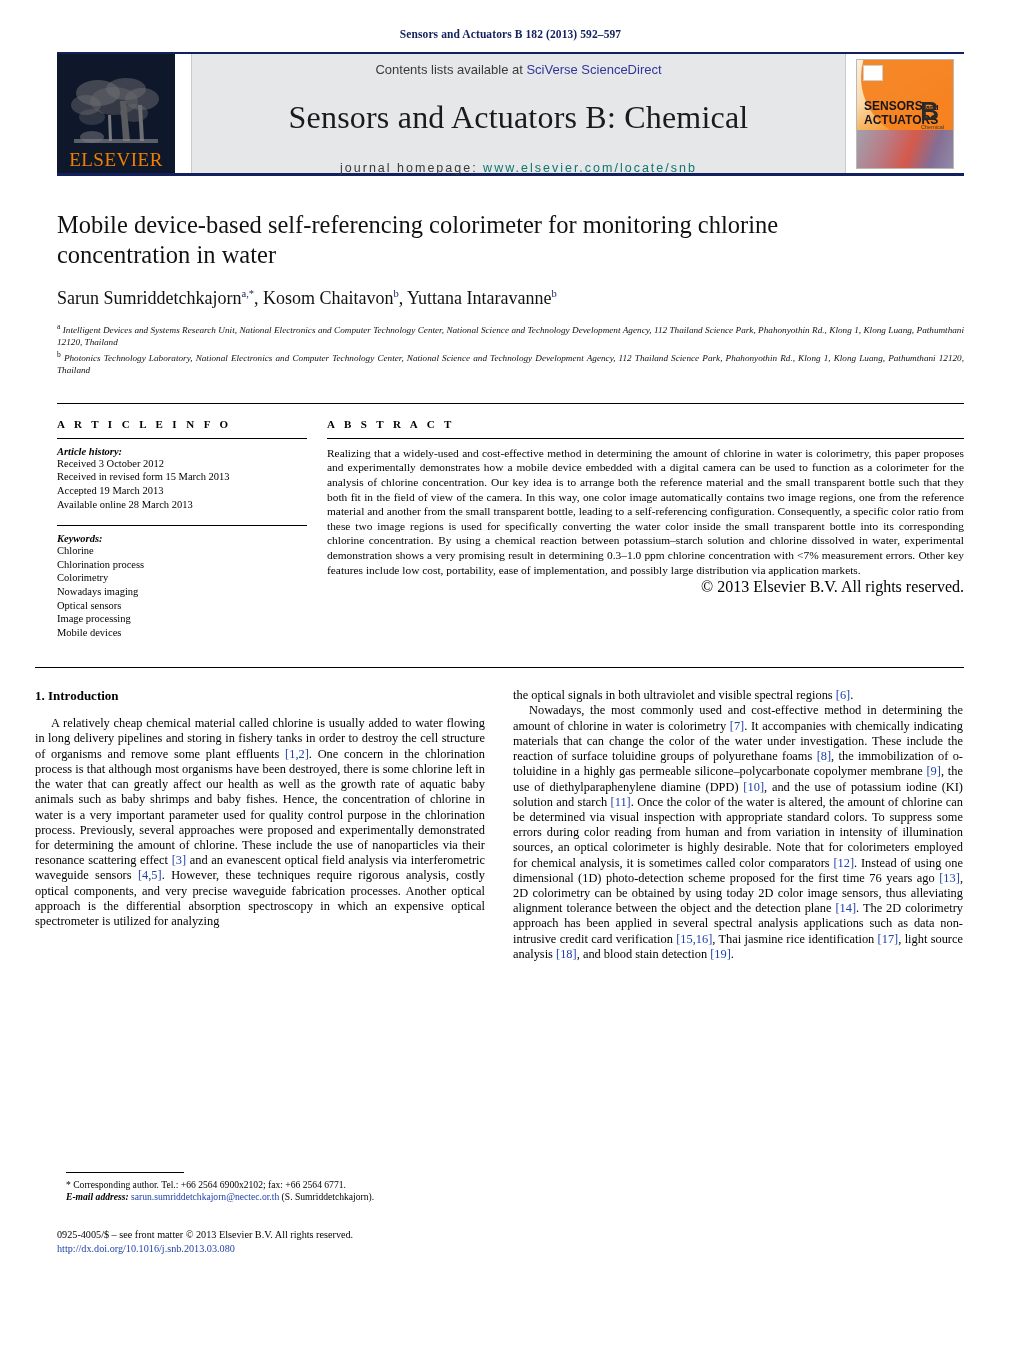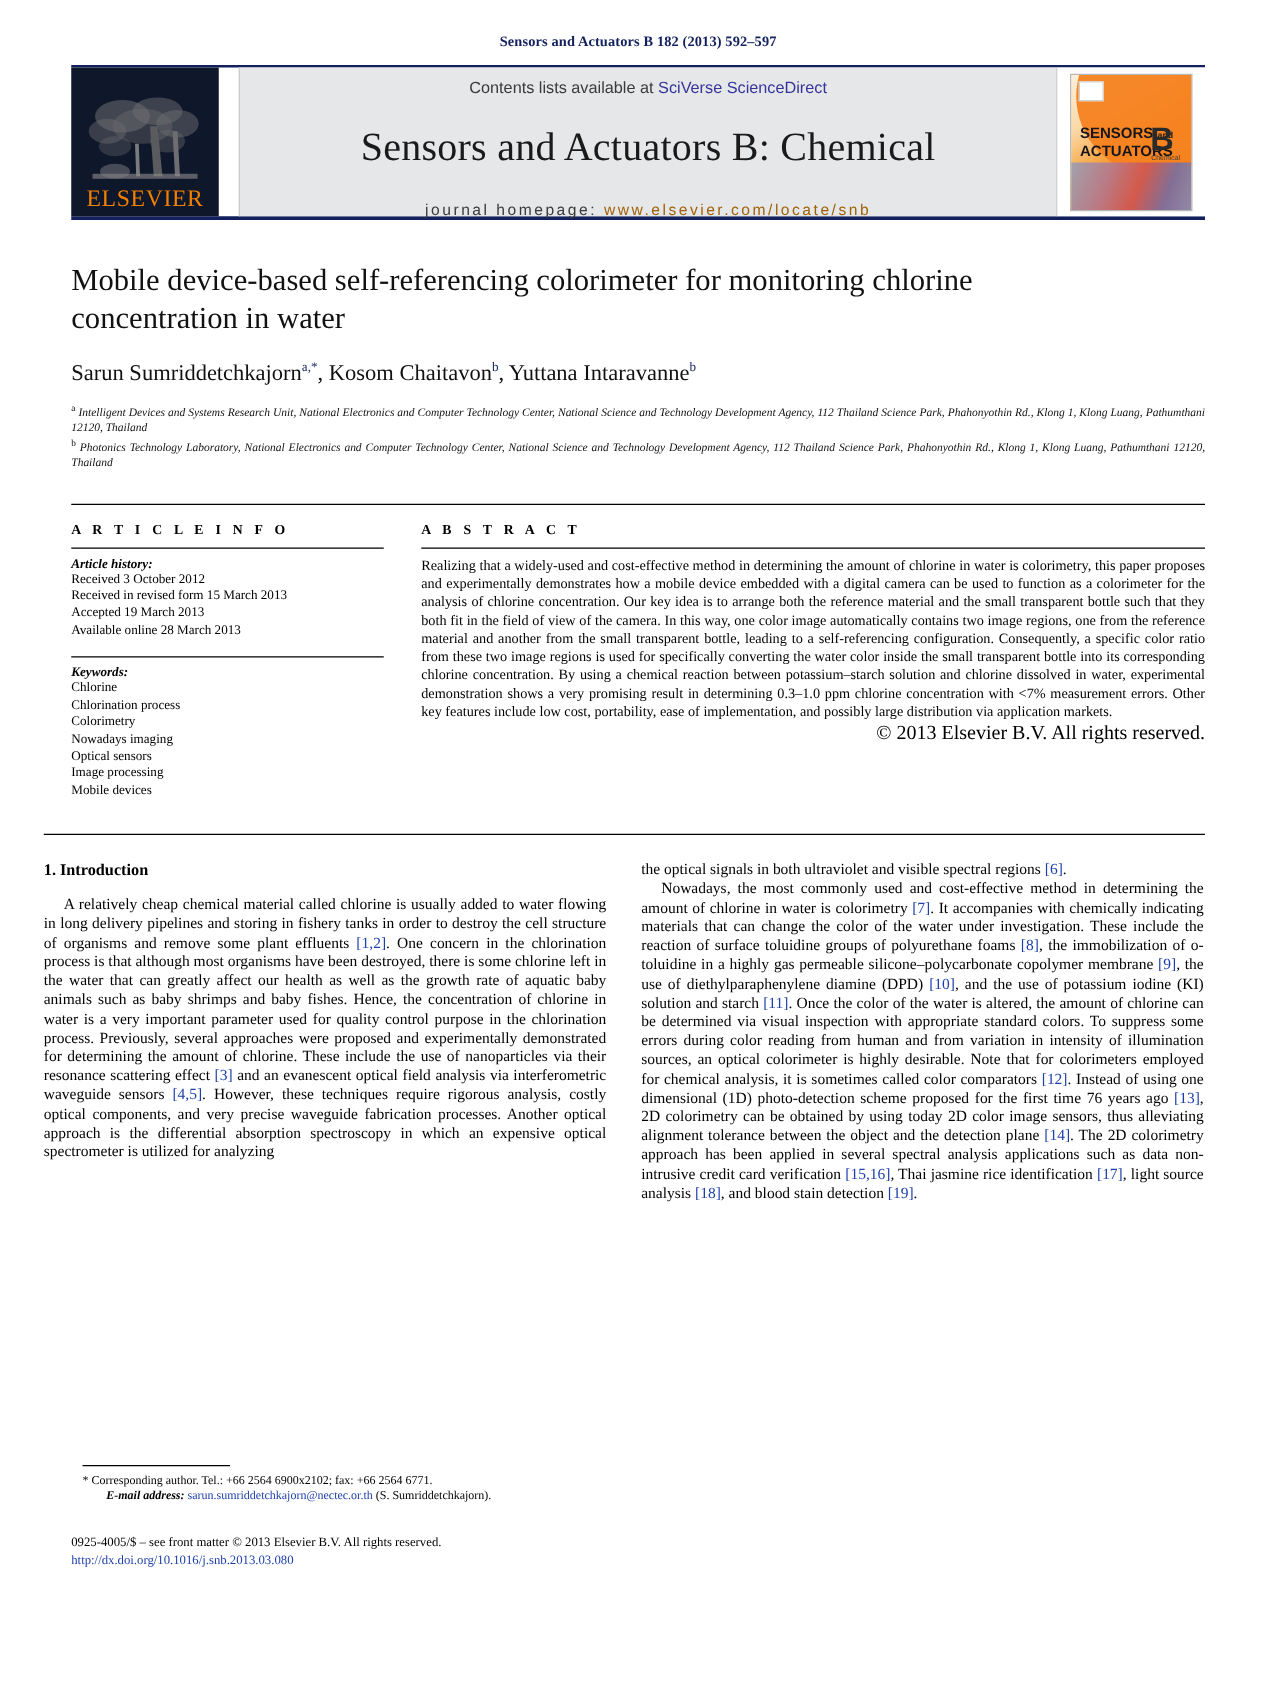--- a/index.html
+++ b/index.html
@@ -87,21 +87,21 @@
     margin-top: 22px;
     letter-spacing: .2px;
   }
   .homepage-line {
     font-family: "Liberation Sans", sans-serif;
     font-size: 12.5px;
     color: #3a3a3a;
     letter-spacing: 2px;
     margin-top: 25px;
   }
-  .homepage-line .hp-link { color: #a16207; }
+  .homepage-line .hp-link { color: #0f766e; }
   .cover-box {
     width: 118px;
     flex: 0 0 118px;
     display: flex;
     align-items: center;
     justify-content: center;
     background: #ffffff;
   }
   .cover-img {
     width: 96px;
@@ -181,21 +181,21 @@
   }
   .affil sup { font-style: normal; font-size: 7.5px; }
   .affil p { margin: 0; }
 
   
   .info-abstract {
     margin: 26px 57px 0 57px;
     border-top: 1px solid #000;
     padding-top: 14px;
     display: flex;
-    gap: 30px;
+    gap: 20px;
   }
   .col-info { width: 250px; flex: 0 0 250px; }
   .col-abs  { flex: 1 1 auto; }
   .sec-label {
     font-family: "Liberation Serif", serif;
     font-weight: bold;
     font-size: 11px;
     letter-spacing: 3.4px;
     margin-bottom: 8px;
   }
@@ -242,21 +242,21 @@
 
   
   .footnote-area {
     position: absolute;
     left: 66px;
     top: 1172px;
     width: 450px;
   }
   .fn-rule { border-top: 1px solid #000; width: 118px; margin-bottom: 6px; }
   .fn-line { font-size: 9.6px; line-height: 12.4px; }
-  .fn-line .fn-em { font-style: italic; font-weight: bold; margin-left: 19px; }
+  .fn-line .fn-em { font-style: italic; font-weight: bold; }
   .fn-link { color: #1d3faa; }
   .imprint {
     position: absolute;
     left: 57px;
     top: 1228px;
     width: 460px;
     font-size: 10.2px;
     line-height: 14px;
   }
   .imprint .doi { color: #1d3faa; }

